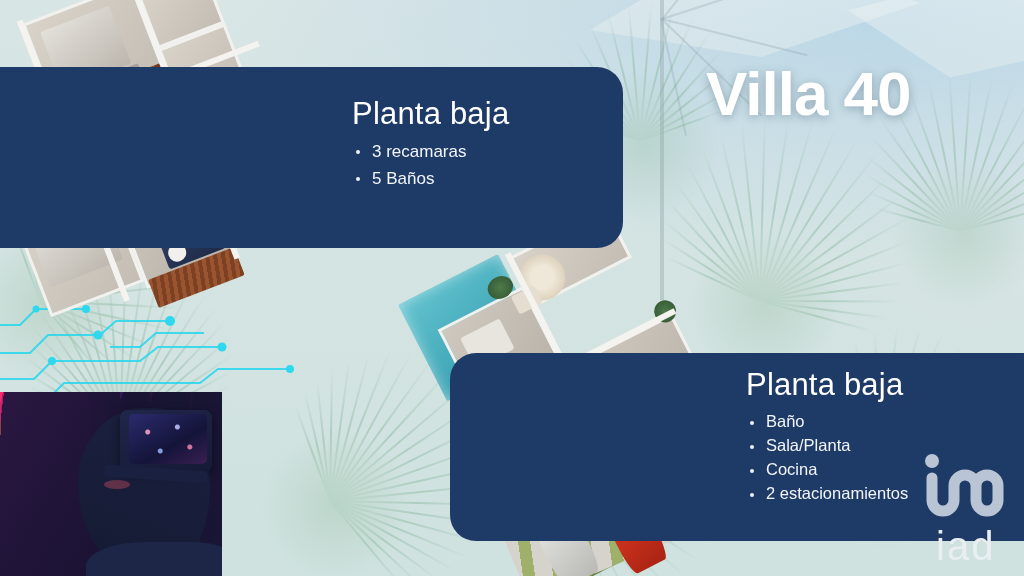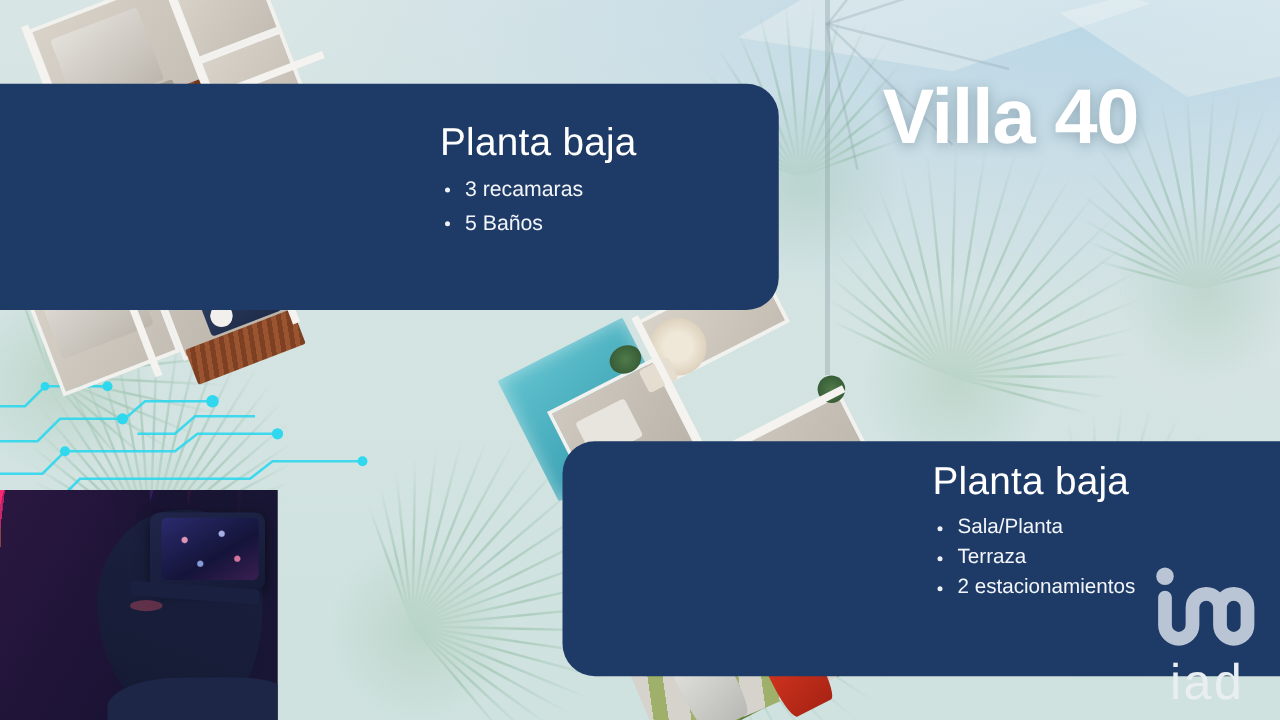--- a/index.html
+++ b/index.html
@@ -456,22 +456,23 @@
       <li>3 recamaras</li>
       <li>5 Baños</li>
     </ul>
   </div>
 
   <div class="panel" id="panel-baja"></div>
 
   <div id="txt-baja">
     <div class="sec-title">Planta baja</div>
     <ul class="bullets">
+      <li>Baño</li>
       <li>Sala/Planta</li>
-      <li>Terraza</li>
+      <li>Cocina</li>
       <li>2 estacionamientos</li>
     </ul>
   </div>
 
   <div class="villa-title">Villa 40</div>
 
   <div class="logo">
     <svg class="logo-mark" viewBox="0 0 106 70">
       <g fill="none" stroke="#b9c4d4" stroke-width="11" stroke-linecap="round">
         <path d="M14 26 L14 48 A11 11 0 0 0 36 48 L36 34 A11 11 0 0 1 58 34 L58 48 A11 11 0 0 0 80 48 L80 34 A11 11 0 0 0 58 34"></path>

